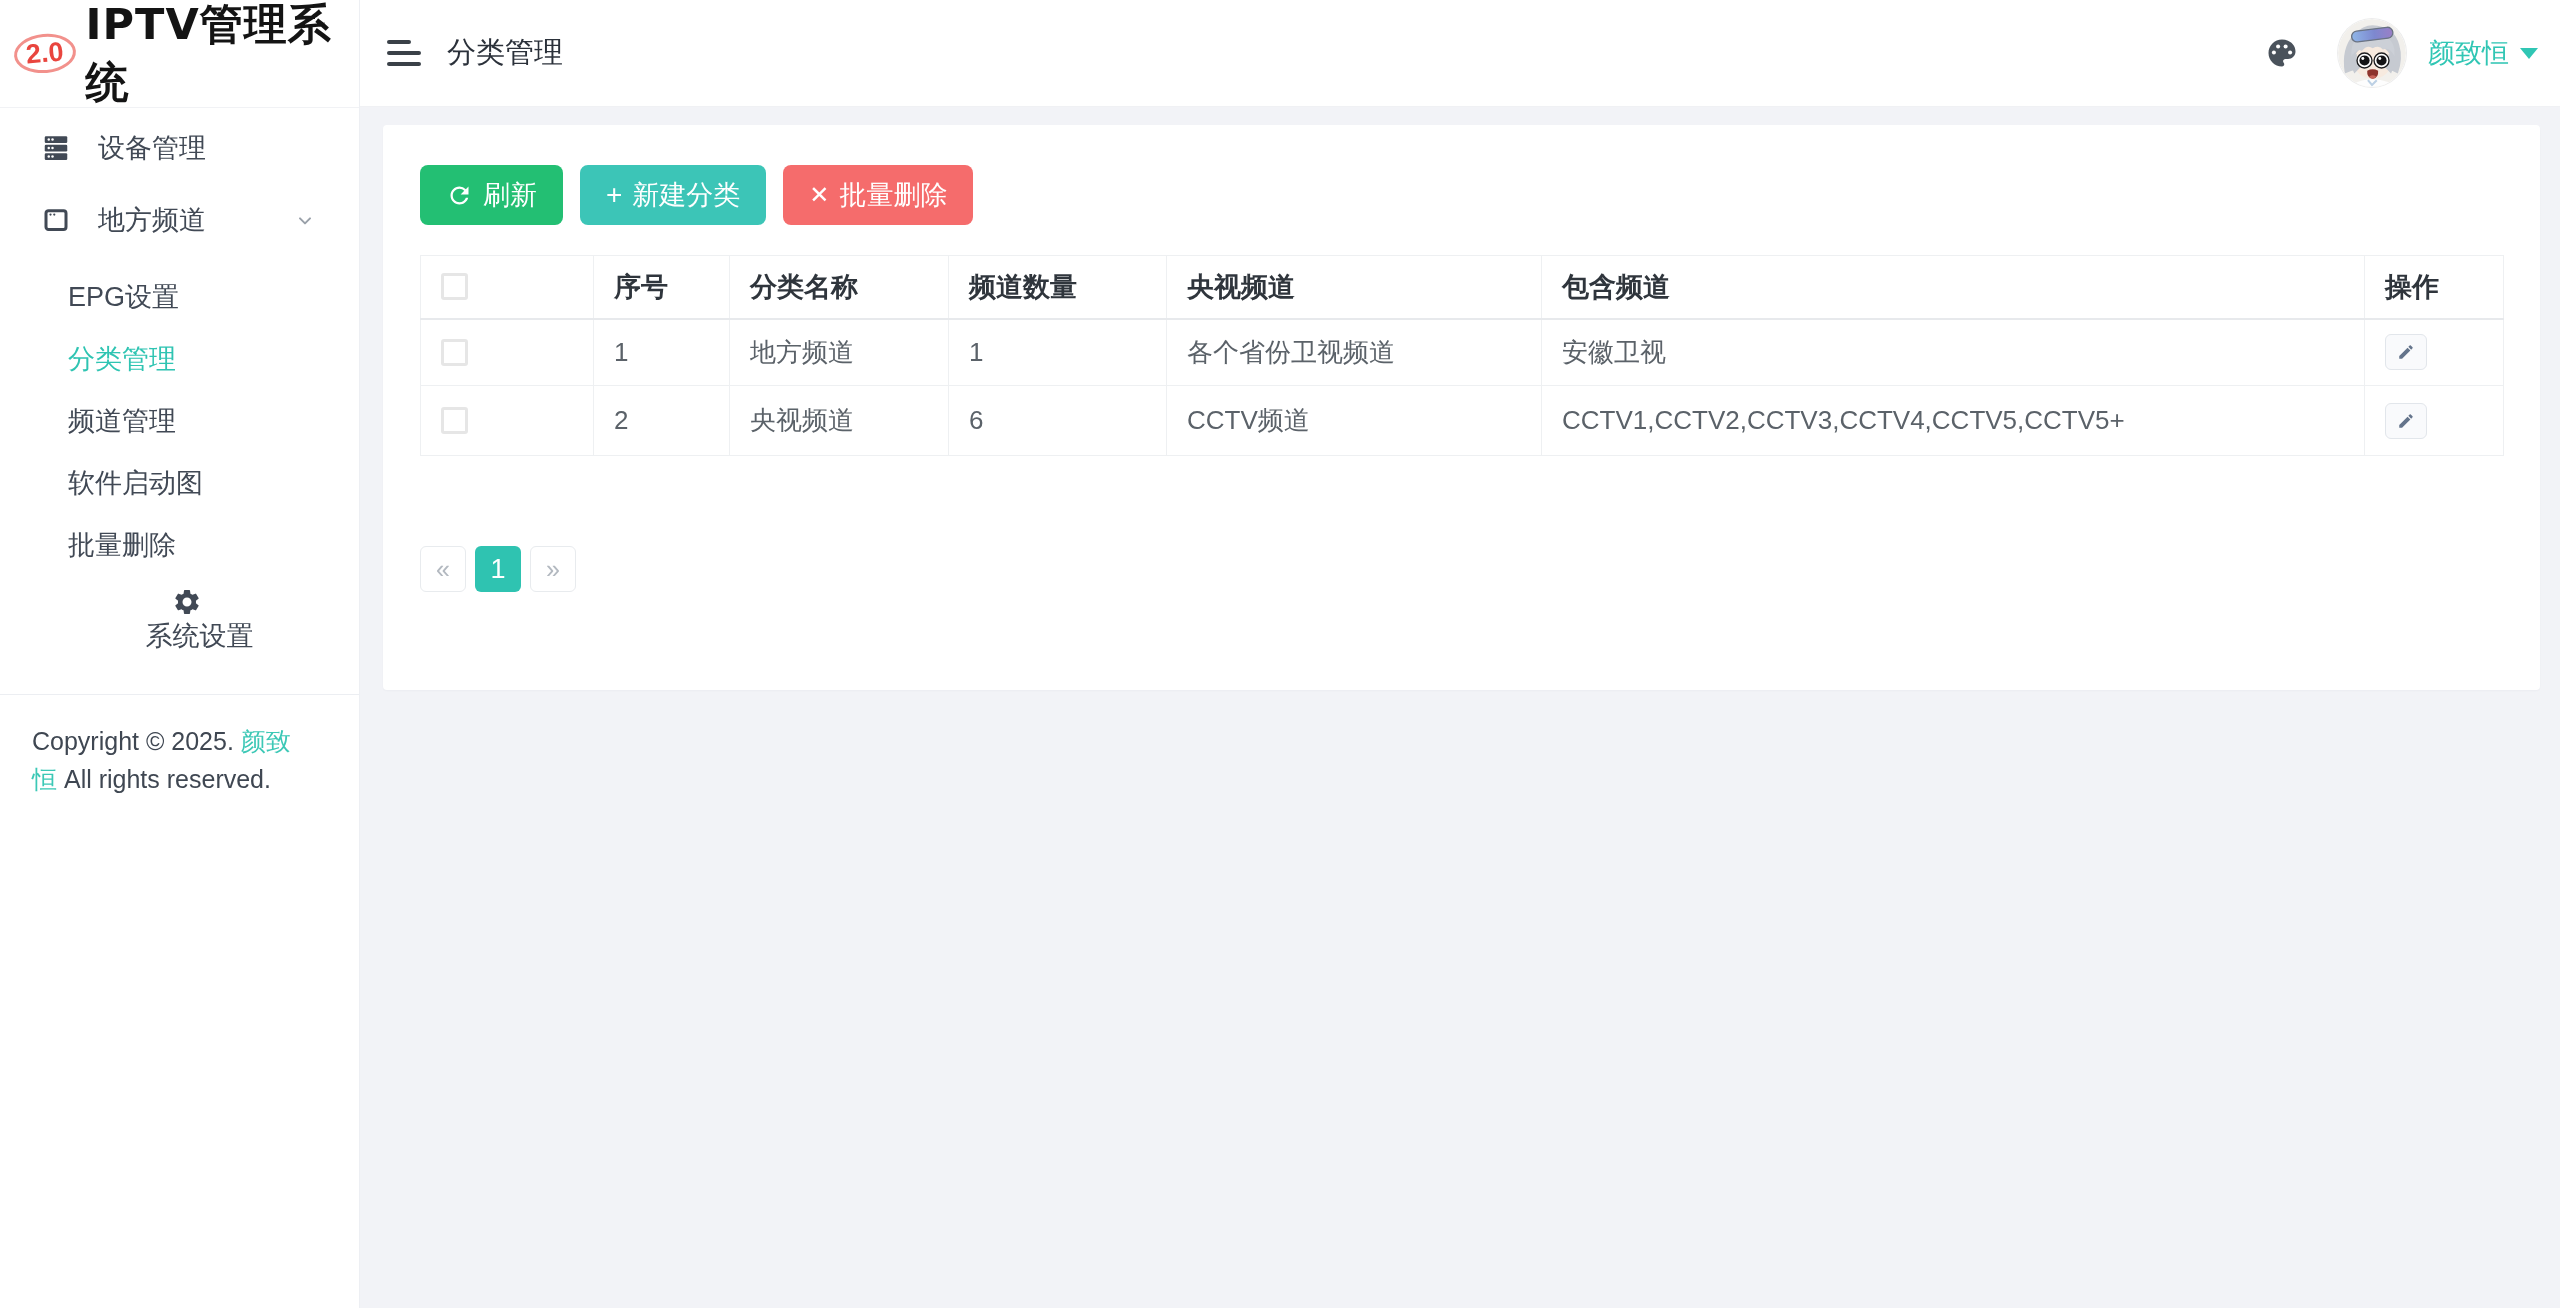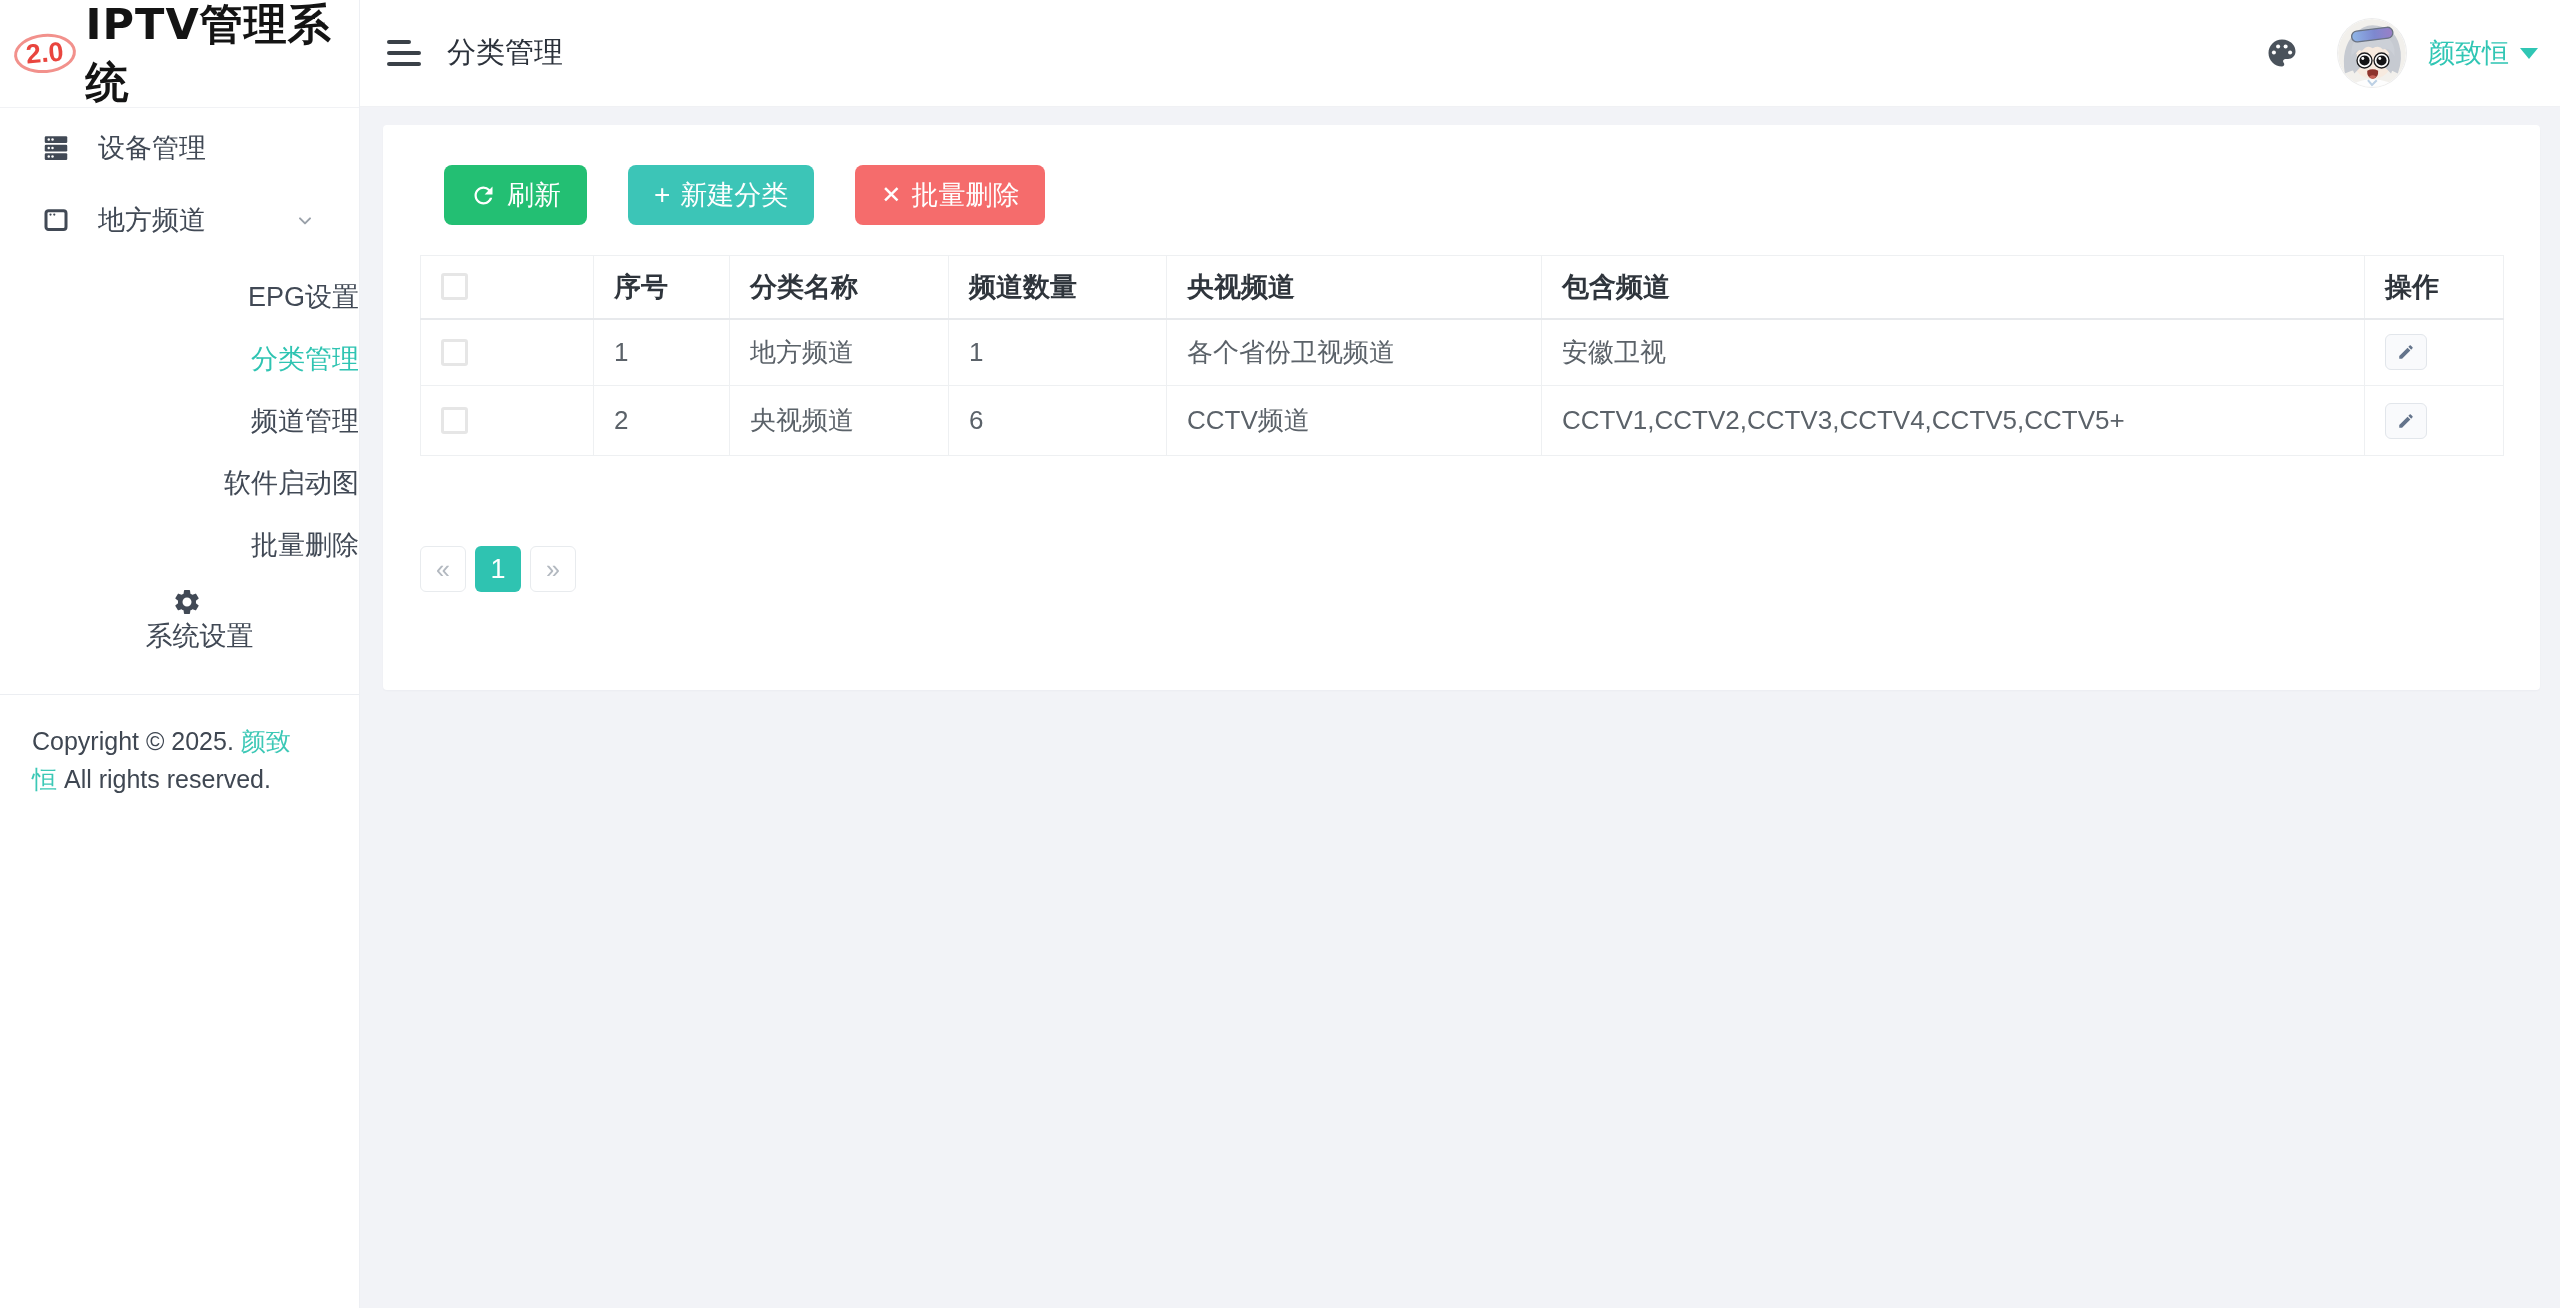--- a/index.html
+++ b/index.html
@@ -16,22 +16,22 @@
     transform:rotate(-5deg); line-height:1; }
   .logo-title { font-size:43px; font-weight:900; color:#141414; letter-spacing:1px;
     font-family:"DejaVu Sans","Liberation Sans",sans-serif; }
   .nav { padding-top:4px; }
   .nav-item { height:72px; display:flex; align-items:center; padding-left:40px;
     cursor:pointer; }
   .nav-item .nicon { width:32px; height:32px; margin-right:26px; display:flex;
     align-items:center; justify-content:center; flex:none; }
   .nav-item .nlabel { font-size:27px; color:#414955; }
   .chev { margin-left:auto; margin-right:44px; }
-  .subnav .sub-item { height:62px; display:flex; align-items:center; padding-left:44px;
-    cursor:pointer;justify-content:flex-end; }
+  .subnav .sub-item { height:62px; display:flex; align-items:center; padding-left:68px;
+    cursor:pointer; }
   .sub-item .nlabel { font-size:27px; color:#414955; }
   .sub-item.active .nlabel { color:#2fc4b2; }
   .gap-sys { margin-top:10px;flex-direction:column; }
   .side-sep { border-top:1px solid #eceef2; margin-top:36px; }
   .copyright { padding:28px 32px 0 32px; font-size:25px; color:#3f4752;
     line-height:1.5; max-width:330px; }
   .copyright a { color:#3cc8b6; text-decoration:none; }
 
   
   .topbar { position:absolute; left:360px; top:0; right:0; height:107px;
@@ -57,21 +57,21 @@
   
   .content { position:absolute; left:360px; top:107px; right:0; bottom:0;
     background:#f2f3f7; }
   .card { margin:18px 20px 0 23px; background:#fff; border-radius:4px;
     min-height:565px; padding:40px 37px 0 37px;
     box-shadow:0 1px 2px rgba(30,40,60,0.03); }
 
   .toolbar { display:flex; align-items:center; }
   .btn { height:60px; border:none; border-radius:8px; color:#fff; font-size:27px;
     display:inline-flex; align-items:center; padding:0 26px; cursor:pointer;
-    margin-right:17px; font-family:inherit;margin-left:24px; }
+    margin-right:17px; font-family:inherit; }
   .btn .bicon { margin-right:10px; display:inline-flex; align-items:center; }
   .btn-refresh { background:#23bf73; }
   .btn-create  { background:#3cc5b7; }
   .btn-delete  { background:#f56c6c; }
   .glyph { font-size:28px; line-height:1; font-weight:400; }
 
   table.grid { width:100%; border-collapse:collapse; table-layout:fixed;
     margin-top:30px; border:1px solid #eef0f2; }
   table.grid th, table.grid td { border:1px solid #eef0f2; text-align:left;
     padding:0 0 0 20px; overflow:hidden; white-space:nowrap; }

